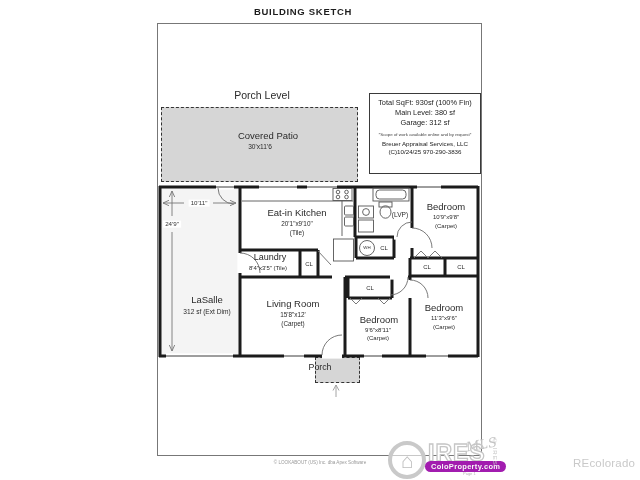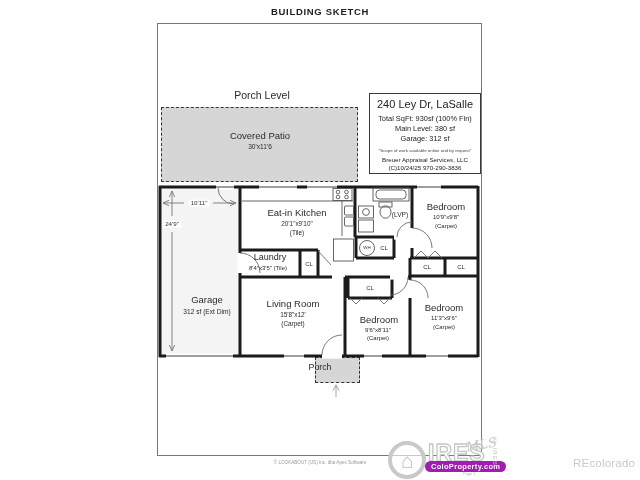--- a/index.html
+++ b/index.html
@@ -30,21 +30,21 @@
   .wm-banner { background:#a21caf; color:#f7f7f7; font-size:7.5px; font-weight:bold;
                padding:1px 6px; border-radius:7px; letter-spacing:.3px; }
   .wm-page { font-size:4px; color:#b5b5b5; }
   .wm-vert { writing-mode:vertical-rl; font-size:6px; letter-spacing:1px; color:#c6c6c6; }
   .wm-reco { font-size:11.5px; color:#c9c9c9; font-weight:400; letter-spacing:.2px; }
   .footer-copy { font-size:4.6px; color:#999; }
 </style>
 </head>
 <body>
 
-<div class="lbl page-title" style="left:320px; top:12px;">BUILDING SKETCH</div>
+<div class="lbl page-title" style="left:303px; top:12px;">BUILDING SKETCH</div>
 
 <div class="abs frame" style="left:157px; top:23px; width:325px; height:433px;"></div>
 
 <div class="abs patio" style="left:161px; top:107px; width:197px; height:75px;"></div>
 
 <div class="abs porch" style="left:315px; top:357px; width:45px; height:26px;"></div>
 
 <svg class="plan" width="640" height="480" viewBox="0 0 640 480">
 
   <rect x="161" y="188" width="78" height="167" fill="#f4f4f4"></rect>
@@ -122,41 +122,40 @@
 
   <g stroke="#777" stroke-width="0.9" fill="none">
     <path d="M163,203 H184 M213,203 H236 M163,203 l6,-2.7 M163,203 l6,2.7 M236,203 l-6,-2.7 M236,203 l-6,2.7"></path>
     <path d="M172,191 V216 M172,232 V351 M172,191 l-2.7,6 M172,191 l2.7,6 M172,351 l-2.7,-6 M172,351 l2.7,-6"></path>
   </g>
 
   <path d="M336,397 V385 M336,385 l-3,5.5 M336,385 l3,5.5" stroke="#9a9a9a" stroke-width="0.9" fill="none"></path>
 </svg>
 
 <div class="abs infobox" style="left:369px; top:93px; width:112px; height:81px;">
-  <div class="addr">240 Ley Dr, LaSalle</div>
   <div class="ln">Total SqFt: 930sf (100% Fin)</div>
   <div class="ln">Main Level: 380 sf</div>
   <div class="ln">Garage: 312 sf</div>
   <div class="note">*Scope of work available online and by request*</div>
   <div class="co">Breuer Appraisal Services, LLC</div>
   <div class="co" style="margin-top:0;">(C)10/24/25 970-290-3836</div>
 </div>
 
 <div class="lbl" style="left:262px; top:96px; font-size:10.5px;">Porch Level</div>
-<div class="lbl" style="left:260px; top:136px; font-size:9.5px;">Covered Patio</div>
+<div class="lbl" style="left:268px; top:136px; font-size:9.5px;">Covered Patio</div>
 <div class="lbl" style="left:260px; top:147px; font-size:6.6px;">30'x11'6</div>
 
 <div class="lbl" style="left:297px; top:213px; font-size:9.5px;">Eat-in Kitchen</div>
 <div class="lbl" style="left:297px; top:224px; font-size:6.4px;">20'1"x9'10"</div>
 <div class="lbl" style="left:297px; top:233px; font-size:6.4px;">(Tile)</div>
 
 <div class="lbl" style="left:270px; top:258px; font-size:9px;">Laundry</div>
 <div class="lbl" style="left:268px; top:268px; font-size:6px;">8'4"x3'5" (Tile)</div>
 
-<div class="lbl" style="left:207px; top:300px; font-size:9.5px;">Garage</div>
+<div class="lbl" style="left:207px; top:300px; font-size:9.5px;">LaSalle</div>
 <div class="lbl" style="left:207px; top:312px; font-size:6.6px;">312 sf (Ext Dim)</div>
 
 <div class="lbl" style="left:293px; top:304px; font-size:9.5px;">Living Room</div>
 <div class="lbl" style="left:293px; top:315px; font-size:6.4px;">15'8"x12'</div>
 <div class="lbl" style="left:293px; top:324px; font-size:6.4px;">(Carpet)</div>
 
 <div class="lbl" style="left:446px; top:207px; font-size:9.5px;">Bedroom</div>
 <div class="lbl" style="left:446px; top:217px; font-size:6px;">10'9"x9'8"</div>
 <div class="lbl" style="left:446px; top:226px; font-size:6px;">(Carpet)</div>
 

